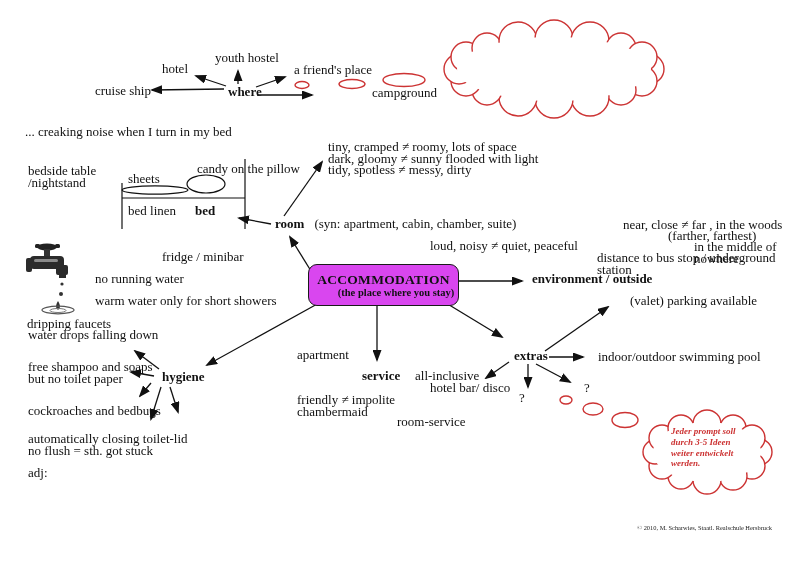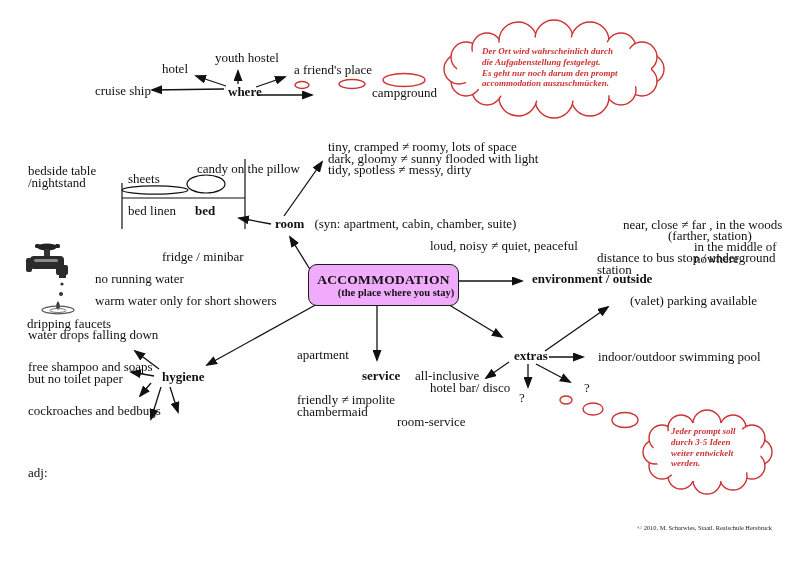--- a/index.html
+++ b/index.html
@@ -5,21 +5,21 @@
   html,body{margin:0;padding:0;background:#e8e8e8;}
   .page{position:relative;width:800px;height:565px;background:#ffffff;overflow:hidden;
         font-family:"Liberation Serif","DejaVu Serif",serif;color:#111;}
   svg.art{position:absolute;left:0;top:0;z-index:1;}
   .lbl{position:absolute;z-index:2;font-size:13px;line-height:11.5px;white-space:pre-line;}
   .b{font-weight:bold;}
   .inline-gap{padding-left:10px;font-weight:normal;}
   .redtxt{color:#cc3333;font-style:italic;font-weight:600;font-size:9px;line-height:10.8px;}
   .centerbox{position:absolute;z-index:2;left:308px;top:264px;width:149px;height:40px;
              border:1.6px solid #1a1a1a;border-radius:9px;display:flex;flex-direction:column;
-             align-items:center;justify-content:center;background:#f0abfc;}
+             align-items:center;justify-content:center;background:#d946ef;}
   .centerbox .t1{font-weight:bold;font-size:13.5px;line-height:14px;letter-spacing:.3px;}
   .centerbox .t2{font-weight:bold;font-size:10.5px;line-height:11px;margin-left:25px;}
   .footer{position:absolute;z-index:2;left:630px;top:524px;width:142px;text-align:right;
           font-size:6.4px;line-height:7px;color:#222;}
 </style>
 </head>
 <body>
 
 <div class="page">
 
@@ -129,73 +129,72 @@
     </g>
   </svg>
 
   <div class="lbl" style="left:95px;top:85px">cruise ship</div>
   <div class="lbl" style="left:162px;top:63px">hotel</div>
   <div class="lbl" style="left:215px;top:52px">youth hostel</div>
   <div class="lbl b" style="left:228px;top:86px">where</div>
   <div class="lbl" style="left:294px;top:64px">a friend's place</div>
   <div class="lbl" style="left:372px;top:87px">campground</div>
 
+  <div class="lbl" style="left:25px;top:126px">... creaking noise when I turn in my bed</div>
   <div class="lbl" style="left:28px;top:165px">bedside table
 /nightstand</div>
   <div class="lbl" style="left:128px;top:173px">sheets</div>
   <div class="lbl" style="left:197px;top:163px">candy on the pillow</div>
   <div class="lbl" style="left:128px;top:205px">bed linen</div>
   <div class="lbl b" style="left:195px;top:205px">bed</div>
 
   <div class="lbl" style="left:275px;top:218px"><span class="b">room</span><span class="inline-gap">(syn: apartment, cabin, chamber, suite)</span></div>
   <div class="lbl" style="left:328px;top:141px">tiny, cramped ≠ roomy, lots of space
 dark, gloomy ≠ sunny flooded with light
 tidy, spotless ≠ messy, dirty</div>
   <div class="lbl" style="left:430px;top:240px">loud, noisy ≠ quiet, peaceful</div>
 
   <div class="centerbox">
     <div class="t1">ACCOMMODATION</div>
     <div class="t2">(the place where you stay)</div>
   </div>
 
   <div class="lbl b" style="left:532px;top:273px">environment / outside</div>
   <div class="lbl" style="left:623px;top:219px">near, close ≠ far , in the woods</div>
-  <div class="lbl" style="left:668px;top:230px">(farther, station)</div>
+  <div class="lbl" style="left:668px;top:230px">(farther, farthest)</div>
   <div class="lbl" style="left:694px;top:241px">in the middle of nowhere</div>
   <div class="lbl" style="left:597px;top:252px">distance to bus stop / underground station</div>
   <div class="lbl" style="left:630px;top:295px">(valet) parking available</div>
 
   <div class="lbl" style="left:162px;top:251px">fridge / minibar</div>
   <div class="lbl" style="left:95px;top:273px">no running water</div>
   <div class="lbl" style="left:95px;top:295px">warm water only for short showers</div>
   <div class="lbl" style="left:27px;top:318px">dripping faucets</div>
   <div class="lbl" style="left:28px;top:329px">water drops falling down</div>
   <div class="lbl b" style="left:162px;top:371px">hygiene</div>
   <div class="lbl" style="left:28px;top:361px">free shampoo and soaps
 but no toilet paper</div>
   <div class="lbl" style="left:28px;top:405px">cockroaches and bedbugs</div>
+  <div class="lbl" style="left:28px;top:433px">automatically closing toilet-lid
+no flush = sth. got stuck</div>
   <div class="lbl" style="left:28px;top:467px">adj:</div>
 
   <div class="lbl" style="left:297px;top:349px">apartment</div>
   <div class="lbl b" style="left:362px;top:370px">service</div>
   <div class="lbl" style="left:297px;top:394px">friendly ≠ impolite
 chambermaid</div>
   <div class="lbl" style="left:397px;top:416px">room-service</div>
 
   <div class="lbl" style="left:415px;top:370px">all-inclusive</div>
   <div class="lbl" style="left:430px;top:382px">hotel bar/ disco</div>
   <div class="lbl b" style="left:514px;top:350px">extras</div>
   <div class="lbl" style="left:598px;top:351px">indoor/outdoor swimming pool</div>
   <div class="lbl" style="left:519px;top:392px">?</div>
   <div class="lbl" style="left:584px;top:382px">?</div>
 
-  <div class="lbl redtxt" style="left:482px;top:46px;width:160px">Der Ort wird wahrscheinlich durch
-die Aufgabenstellung festgelegt.
-Es geht nur noch darum den prompt
-accommodation auszuschmücken.</div>
   <div class="lbl redtxt" style="left:671px;top:426px;width:90px">Jeder prompt soll
 durch 3-5 Ideen
 weiter entwickelt
 werden.</div>
 
   <div class="footer">© 2010, M. Scharwies, Staatl. Realschule Hersbruck</div>
 
 </div>
 
 </body></html>

